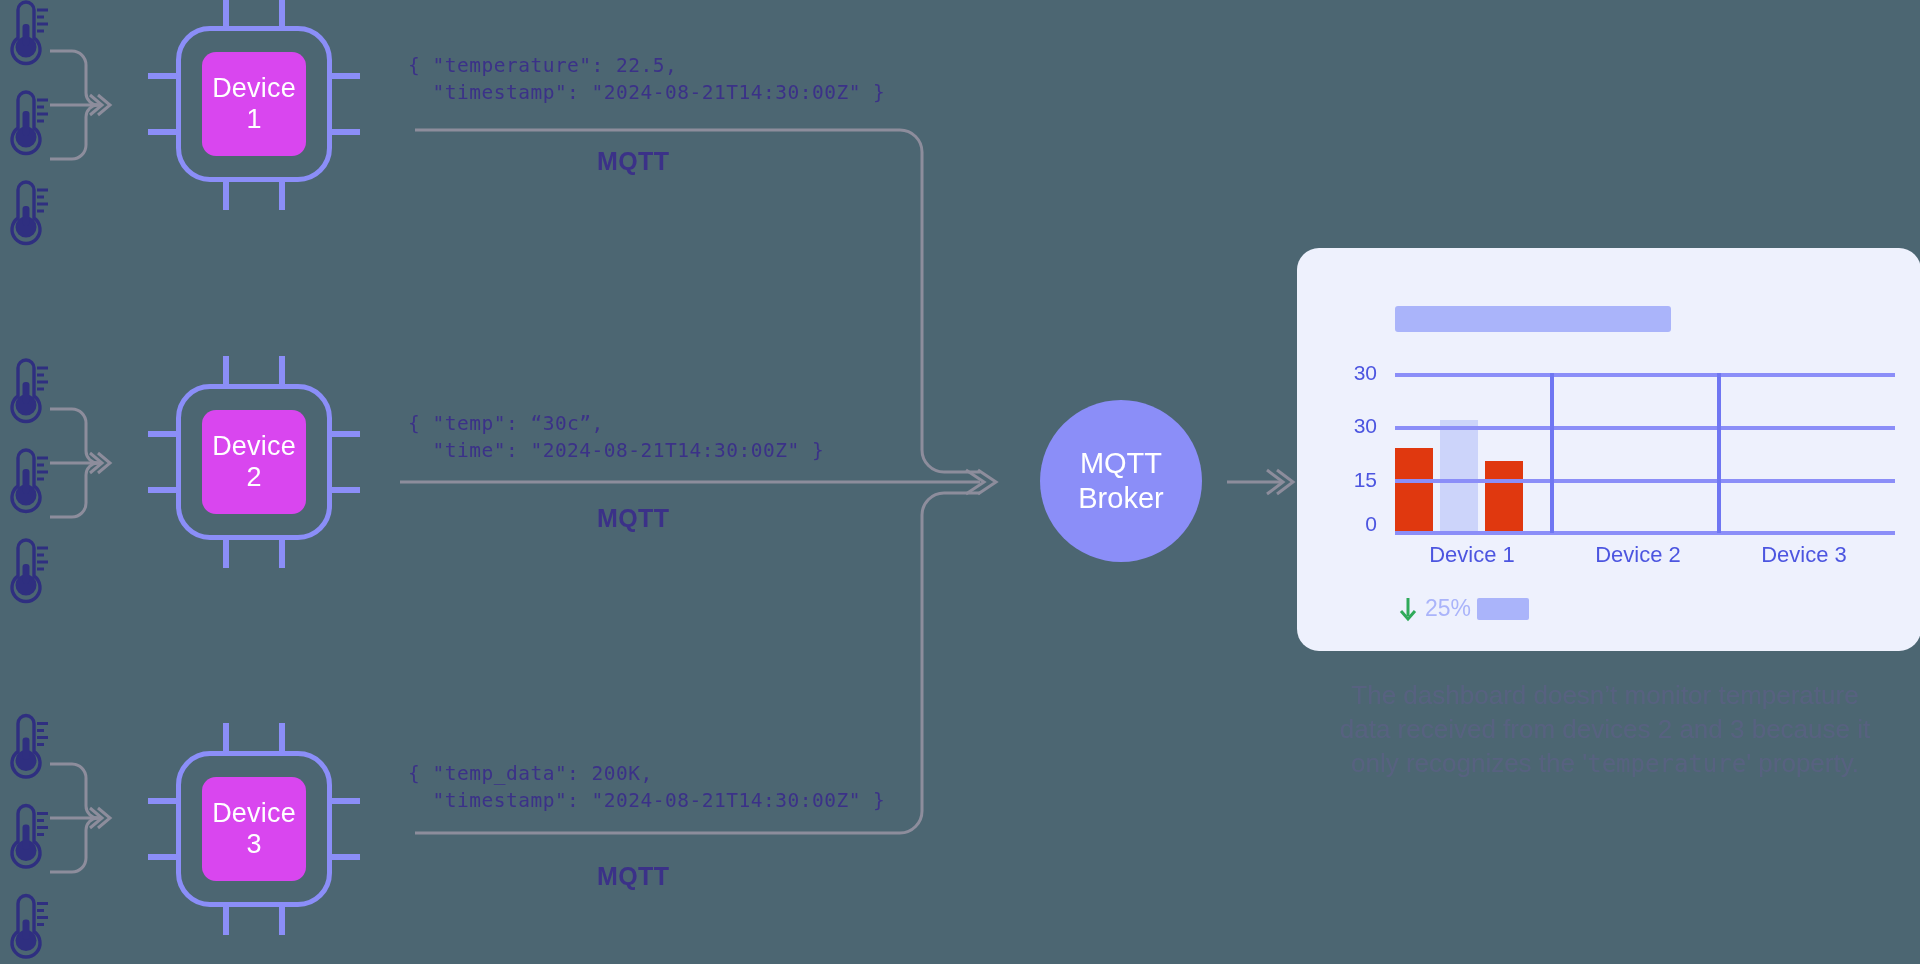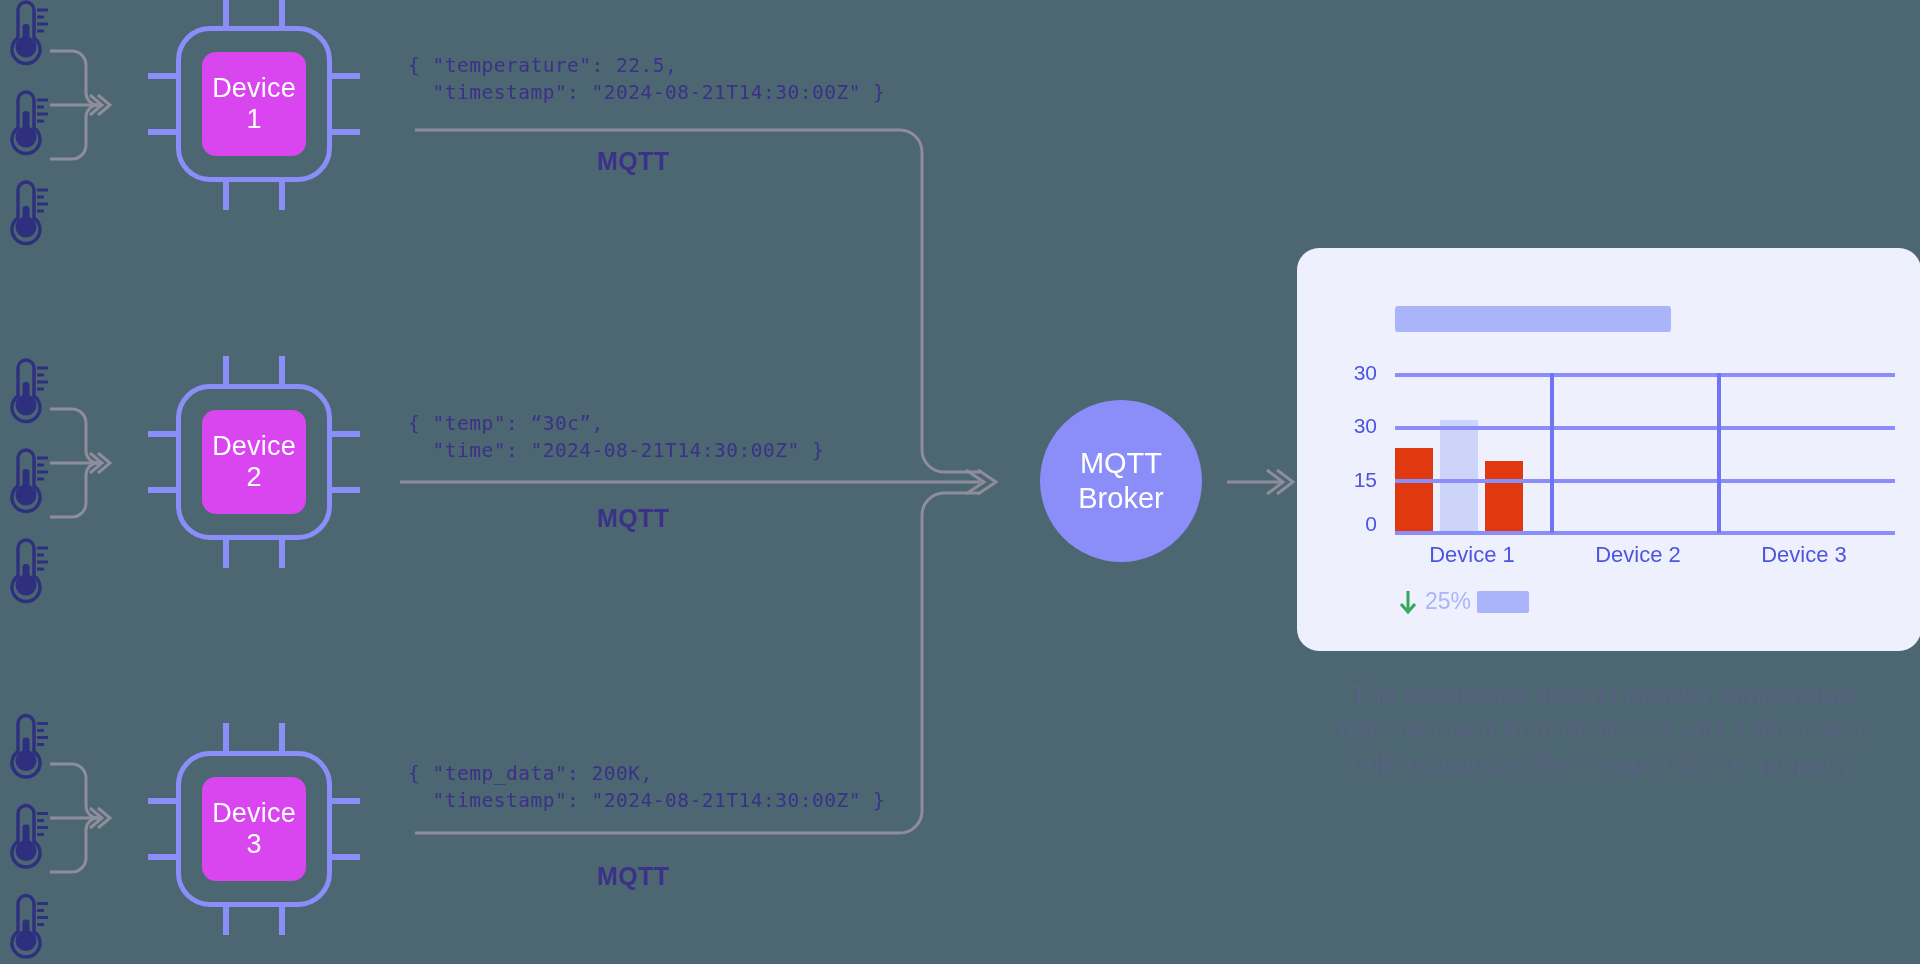--- a/index.html
+++ b/index.html
@@ -78,21 +78,21 @@
     text-align: right; width: 40px;
   }
   .cat-label {
     position: absolute; color: #4c55e0; font-size: 22px;
     text-align: center;
   }
   .gridline { position: absolute; background: #8b8ef8; height: 4px; }
   .vline    { position: absolute; background: #6f76f2; width: 4px; }
   .bar { position: absolute; }
   .trend {
-    position: absolute; display: flex; align-items: center; gap: 6px;
+    position: absolute; display: flex; align-items: center; gap: 6px; margin-top: 7px;
   }
   .trend-pct { color: #aab4fa; font-size: 23px; }
   .trend-chip { width: 52px; height: 22px; background: #aab4fa; border-radius: 2px; }
 
   
   .caption {
     position: absolute;
     text-align: center;
     color: #5f5f8a;
     font-size: 26px;

